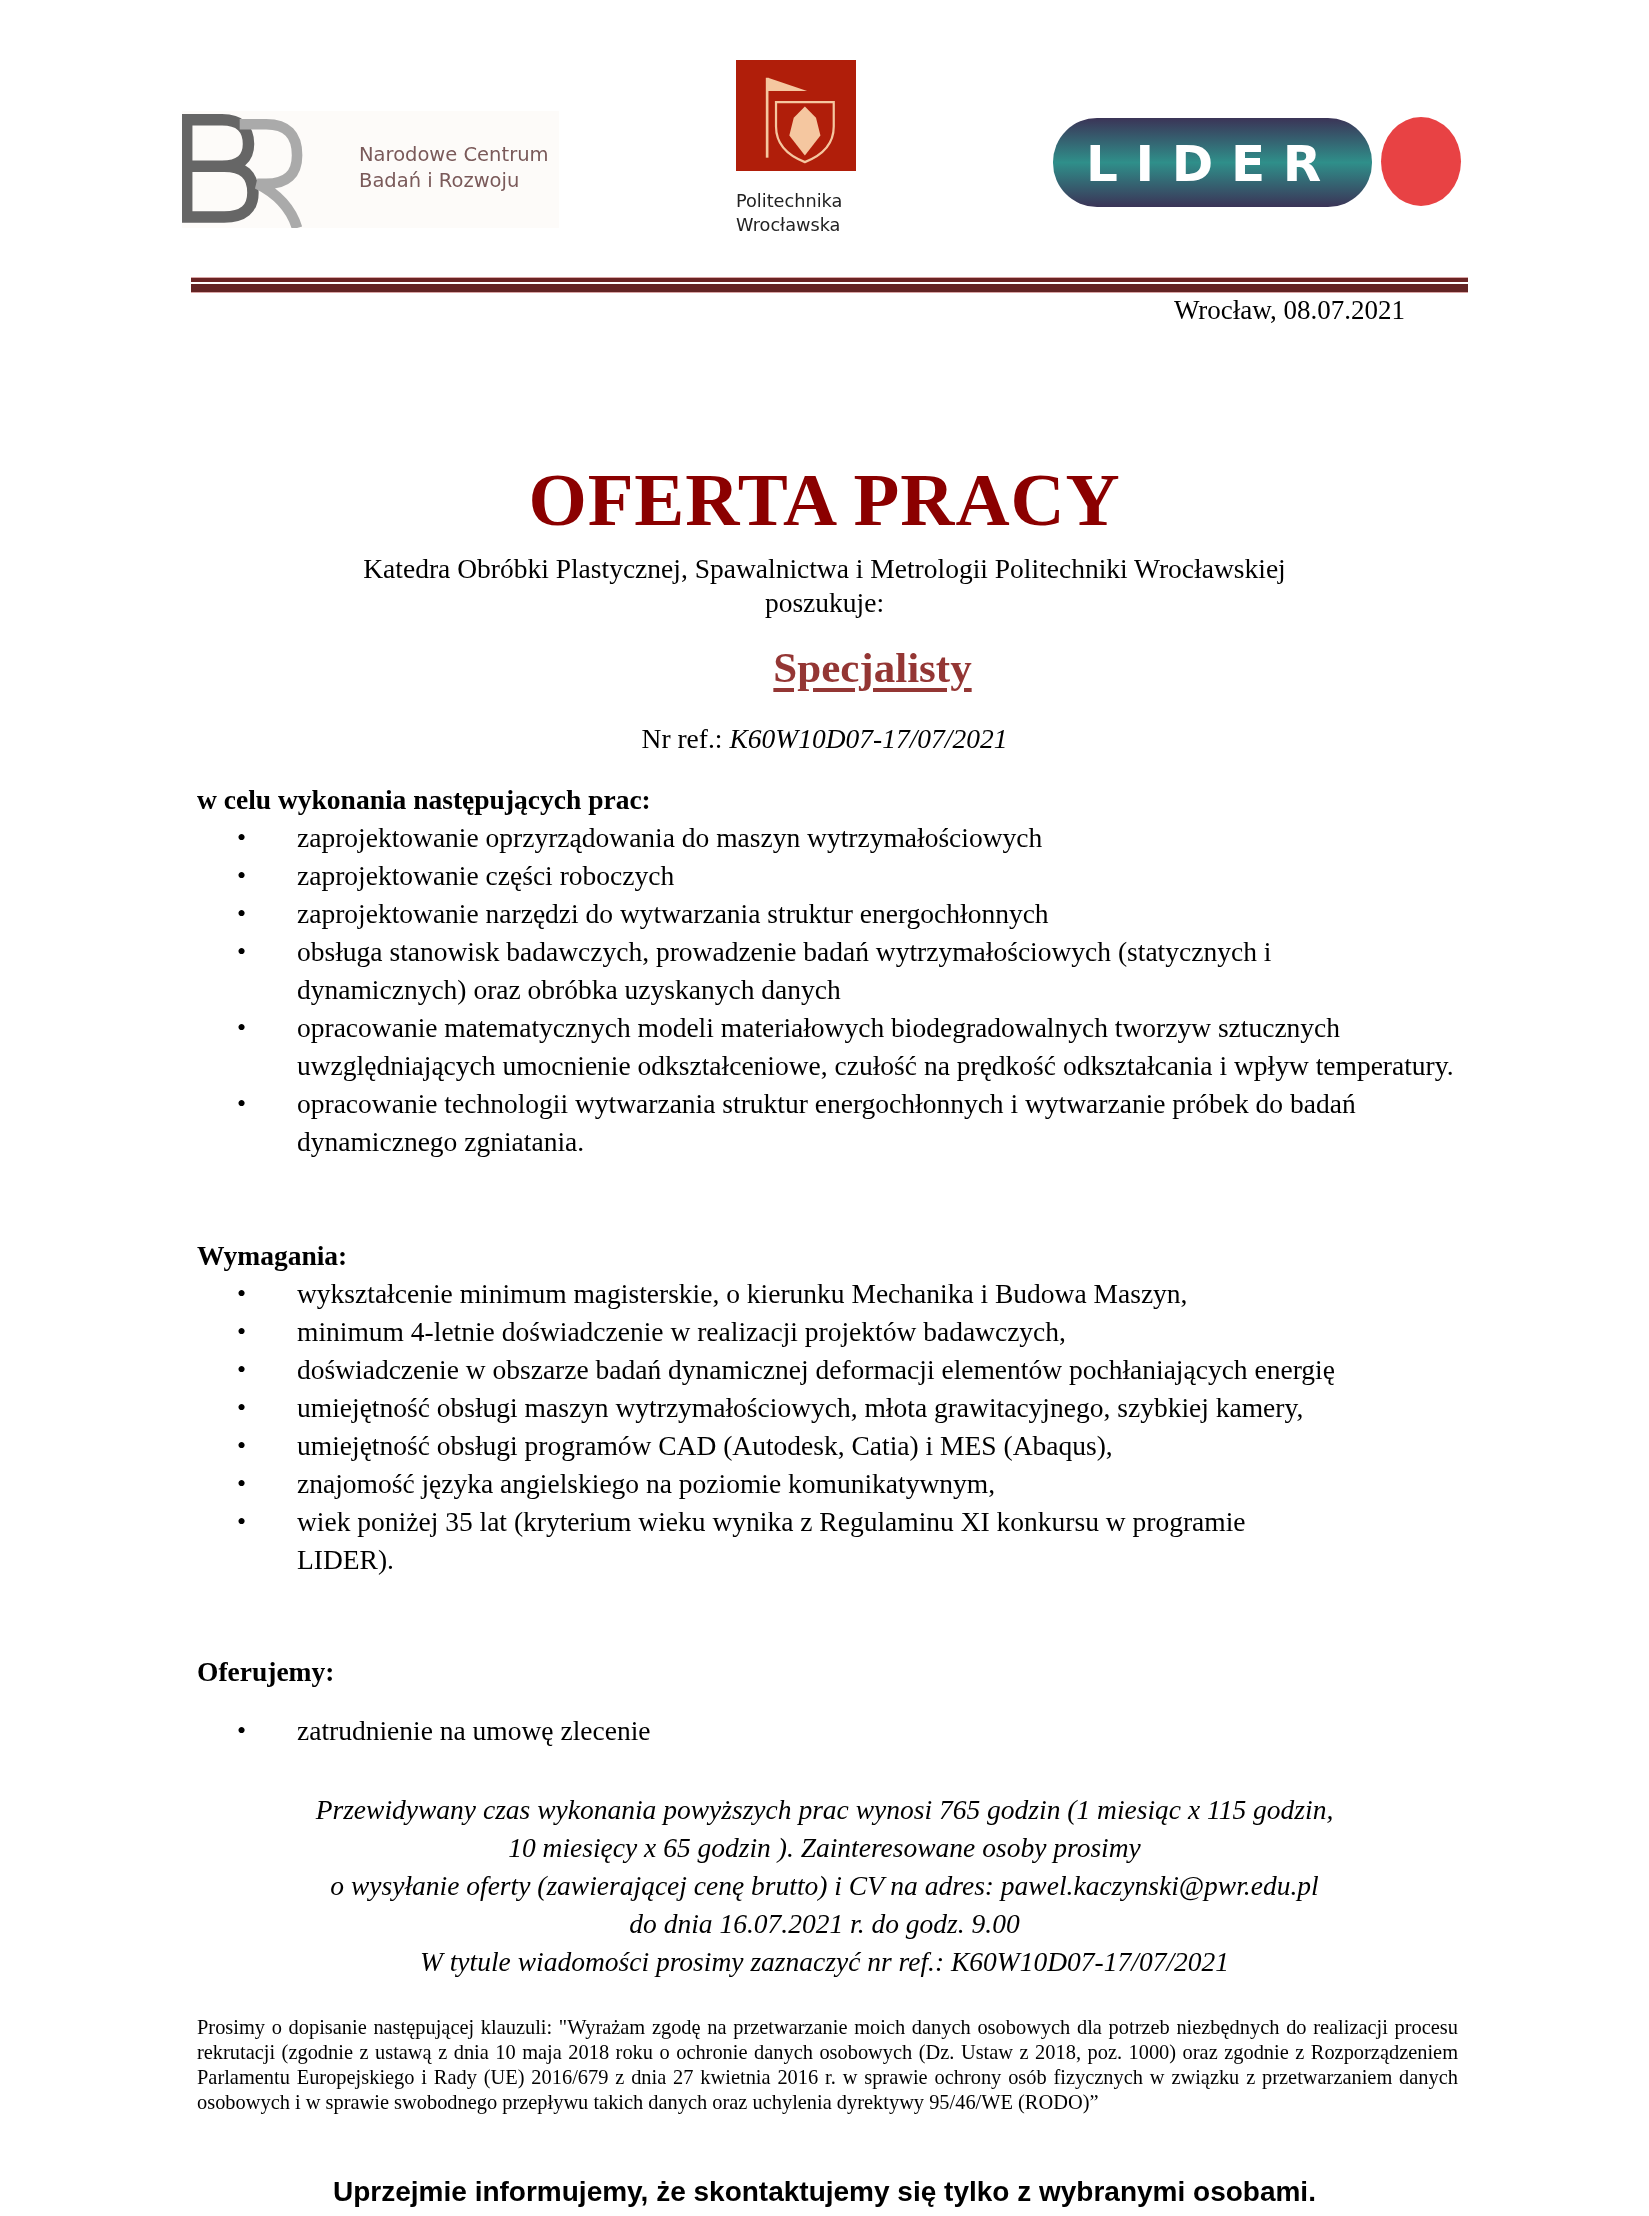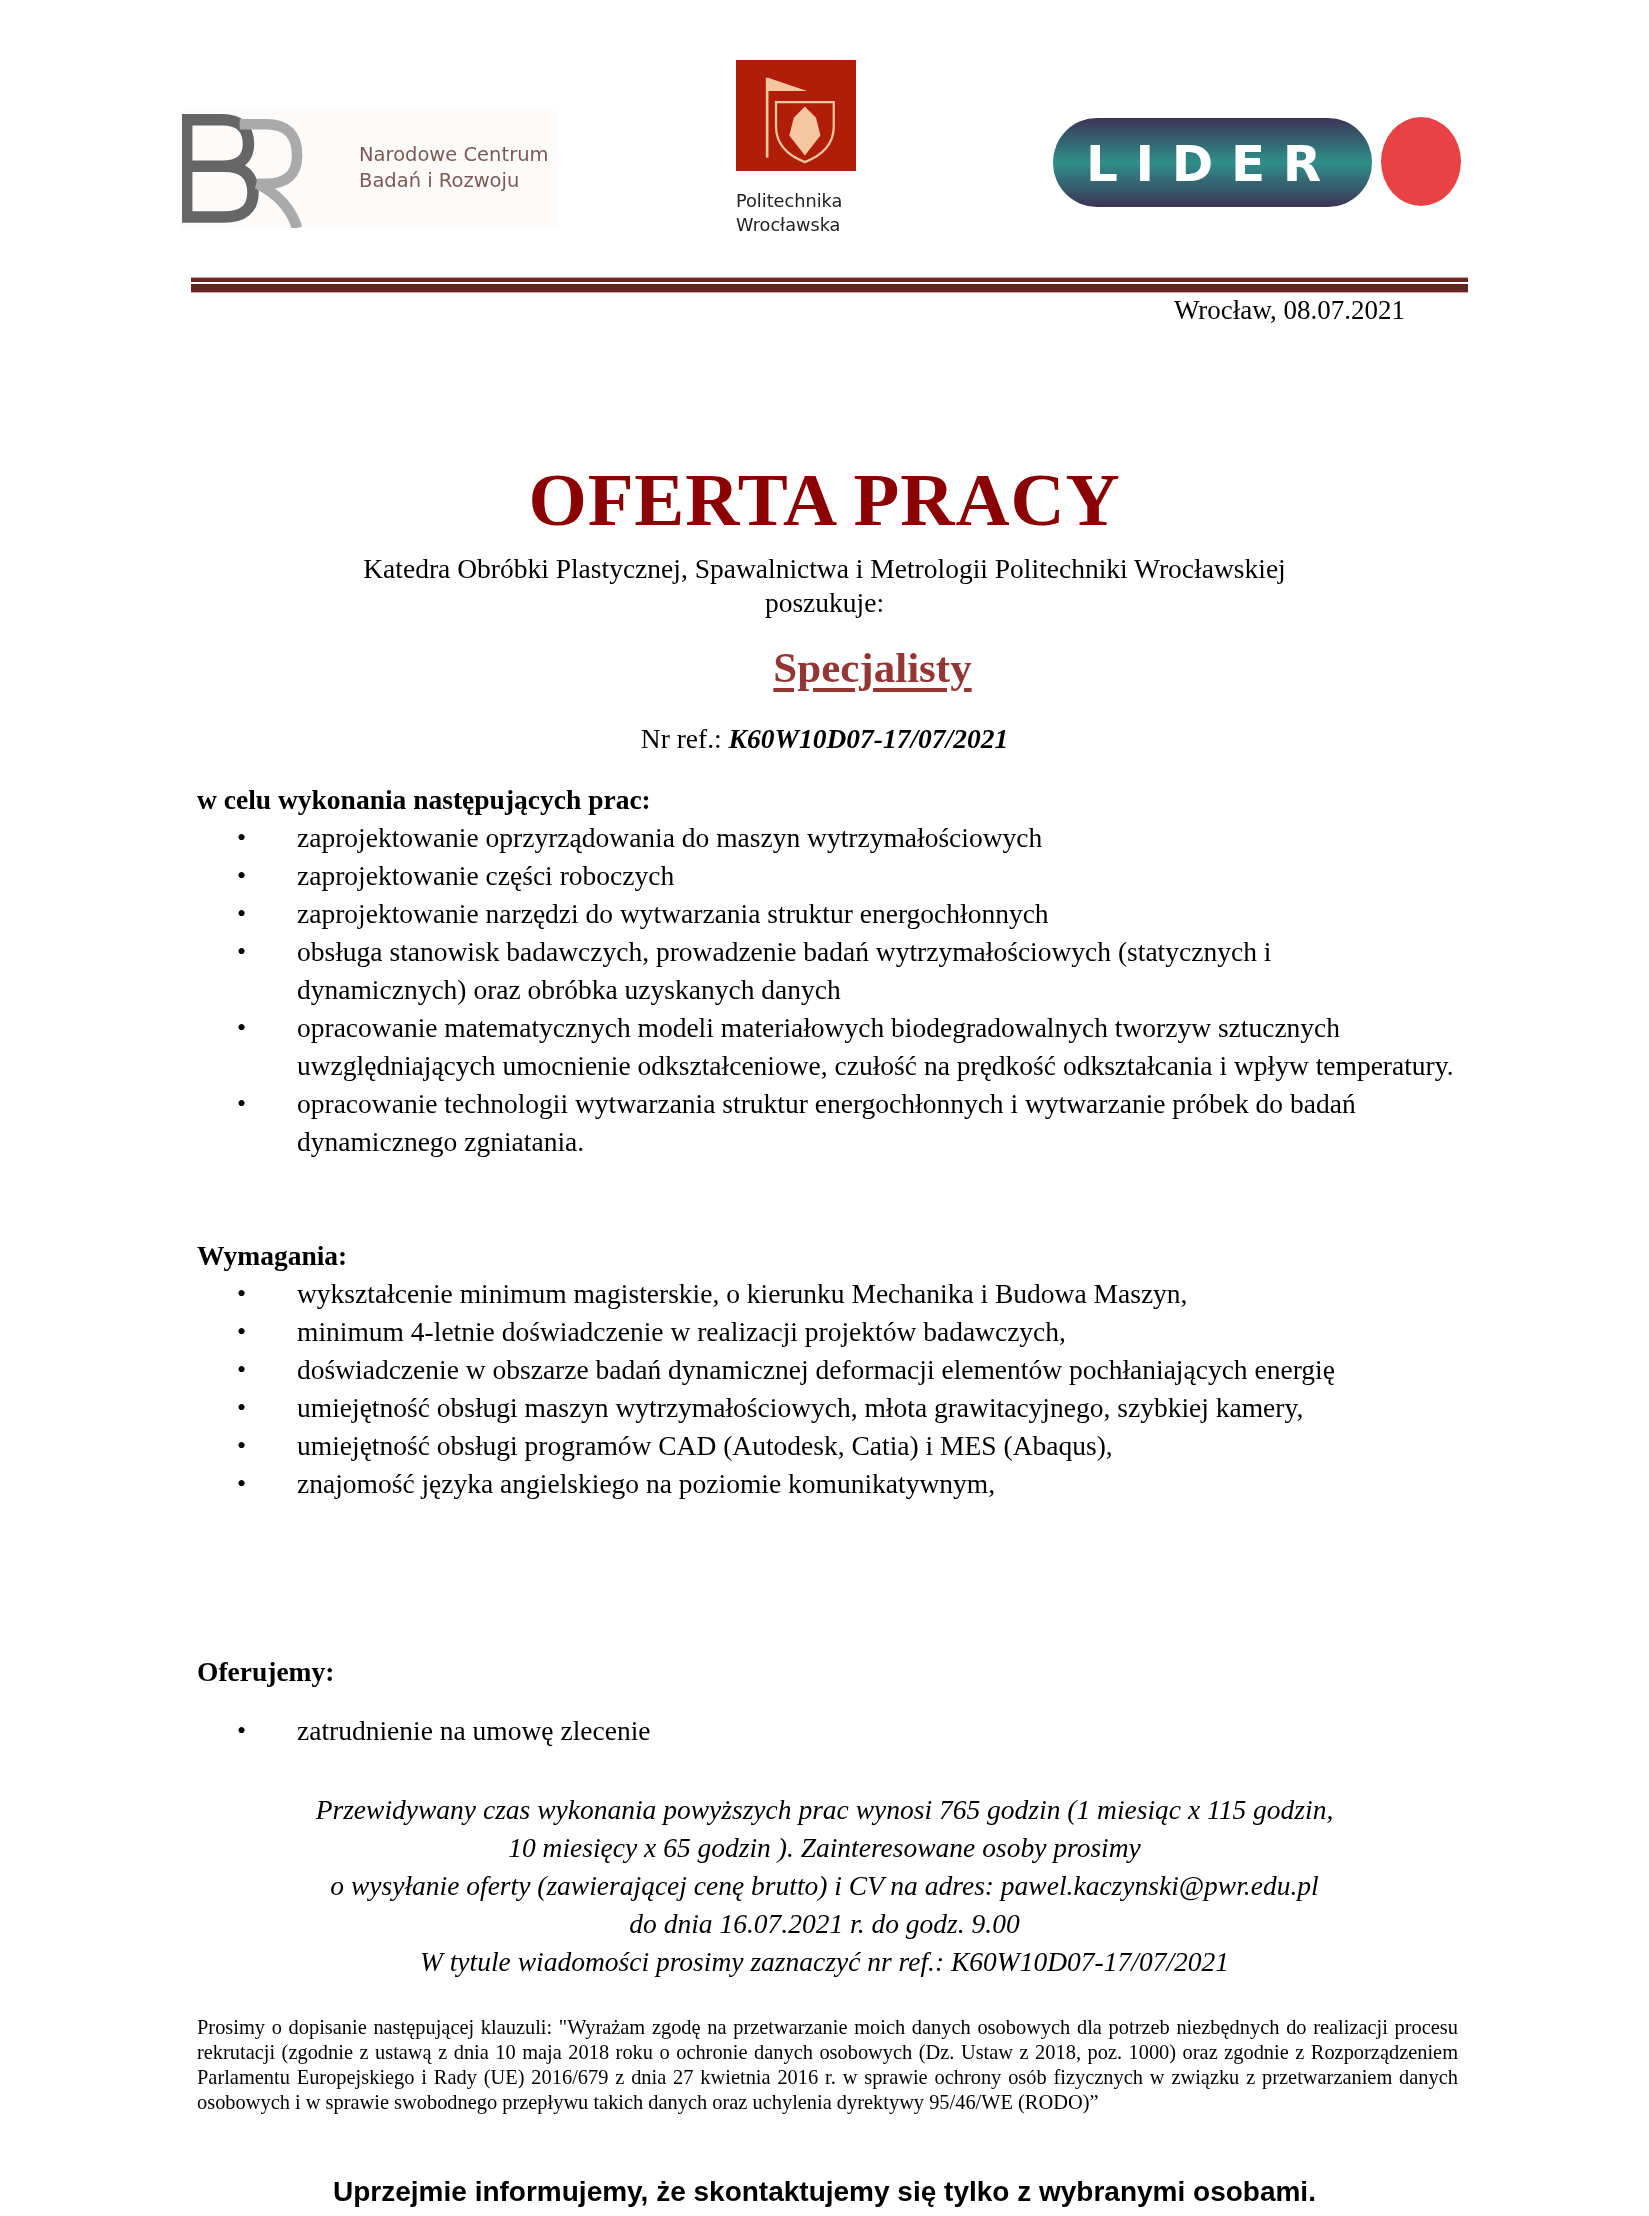--- a/index.html
+++ b/index.html
@@ -19,21 +19,21 @@
     
     #divider { left: 191px; top: 277px; width: 1277px; height: 17.7px; }
     #divider .thin { position: absolute; left: 0; top: 0; width: 100%; height: 4px; background: #6b2424; border-top: 0.9px solid #d9a6a6; }
     #divider .thick { position: absolute; left: 0; top: 6.6px; width: 100%; height: 8.9px; background: #632424; border-bottom: 0.9px solid #d9a6a6; }
     
     .date { left: 1108px; top: 295px; width: 363px; text-align: center; font-size: 27px; }
     .title { left: 0; top: 457px; width: 1649px; text-align: center; font-size: 75px; font-weight: bold; color: #8b0000; letter-spacing: 0.9px; }
     .sub { left: 0; width: 1649px; text-align: center; font-size: 27.5px; line-height: 34px; }
     .position { left: 0; top: 643px; width: 1649px; text-align: center; font-size: 43px; font-weight: bold; color: #943634; text-decoration: underline; text-underline-offset: 6.2px; padding-left: 48px; }
     .ref { left: 0; top: 723px; width: 1649px; text-align: center; font-size: 27.5px; }
-    .ref i { font-style: italic; font-weight: bold; }
+    .ref i { font-style: italic; }
     .section { left: 197px; width: 1330px; }
     .heading { font-size: 27.5px; font-weight: bold; line-height: 38px; }
     ul.b { margin: 0; padding: 0; list-style: none; }
     ul.b li { position: relative; padding-left: 100px; font-size: 27.5px; line-height: 38px; width: 1374px; }
     ul.b li::before { content: "•"; position: absolute; left: 40px; top: 0; font-size: 26px; }
     .italic-block { left: 0; top: 1791px; width: 1649px; text-align: center; font-style: italic; font-size: 27.5px; line-height: 38px; }
     .clause { left: 197px; top: 2015px; width: 1261px; text-align: justify; font-size: 20.4px; line-height: 25px; }
     .final { left: 0; top: 2176px; width: 1649px; text-align: center; font-family: "Liberation Sans", sans-serif; font-size: 28px; font-weight: bold; }
   </style>
 </head>
@@ -105,20 +105,21 @@
 
 <div class="abs section" style="top:1237px;">
   <div class="heading">Wymagania:</div>
   <ul class="b">
     <li style="width:1285px">wykształcenie minimum magisterskie, o kierunku Mechanika i Budowa Maszyn,</li>
     <li style="width:1285px">minimum 4-letnie doświadczenie w realizacji projektów badawczych,</li>
     <li style="width:1188px">doświadczenie w obszarze badań dynamicznej deformacji elementów pochłaniających energię</li>
     <li style="width:1144px">umiejętność obsługi maszyn wytrzymałościowych, młota grawitacyjnego, szybkiej kamery,</li>
     <li style="width:1285px">umiejętność obsługi programów CAD (Autodesk, Catia) i MES (Abaqus),</li>
     <li style="width:1285px">znajomość języka angielskiego na poziomie komunikatywnym,</li>
+    <li style="width:1020px">wiek poniżej 35 lat (kryterium wieku wynika z Regulaminu XI konkursu w programie LIDER).</li>
   </ul>
 </div>
 
 <div class="abs section" style="top:1653px;">
   <div class="heading">Oferujemy:</div>
   <ul class="b" style="margin-top:21px;">
     <li>zatrudnienie na umowę zlecenie</li>
   </ul>
 </div>
 

